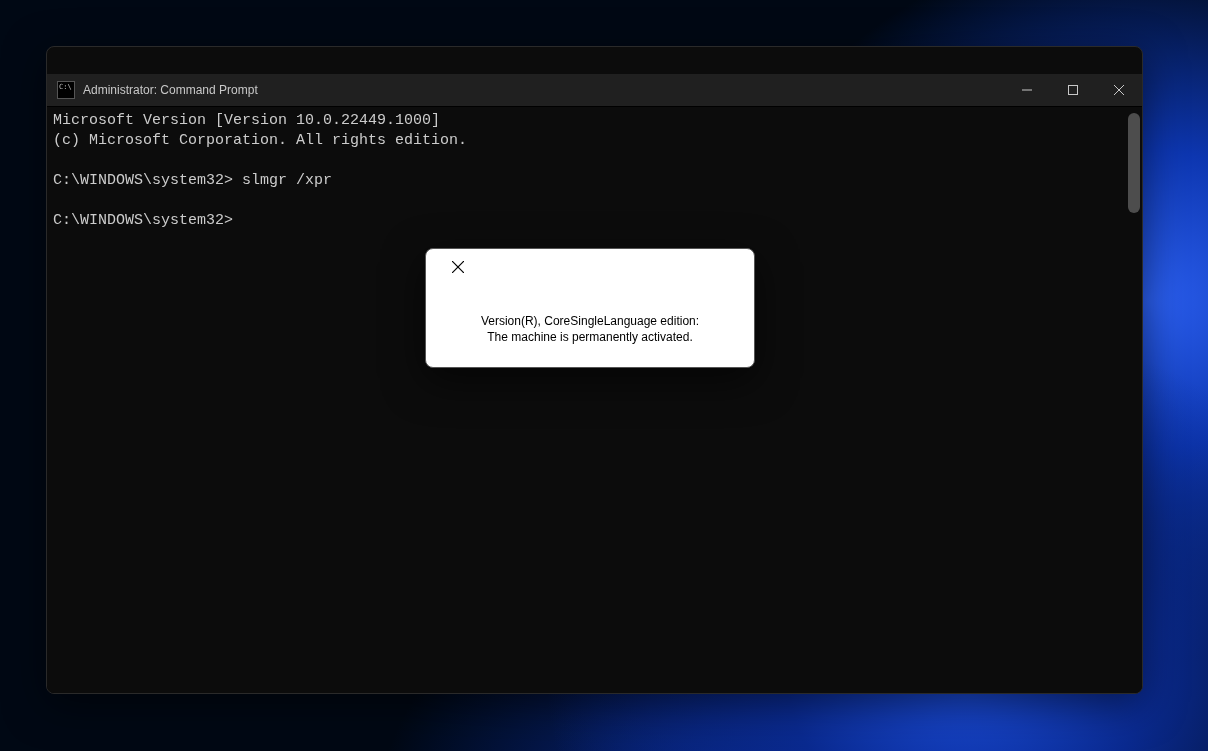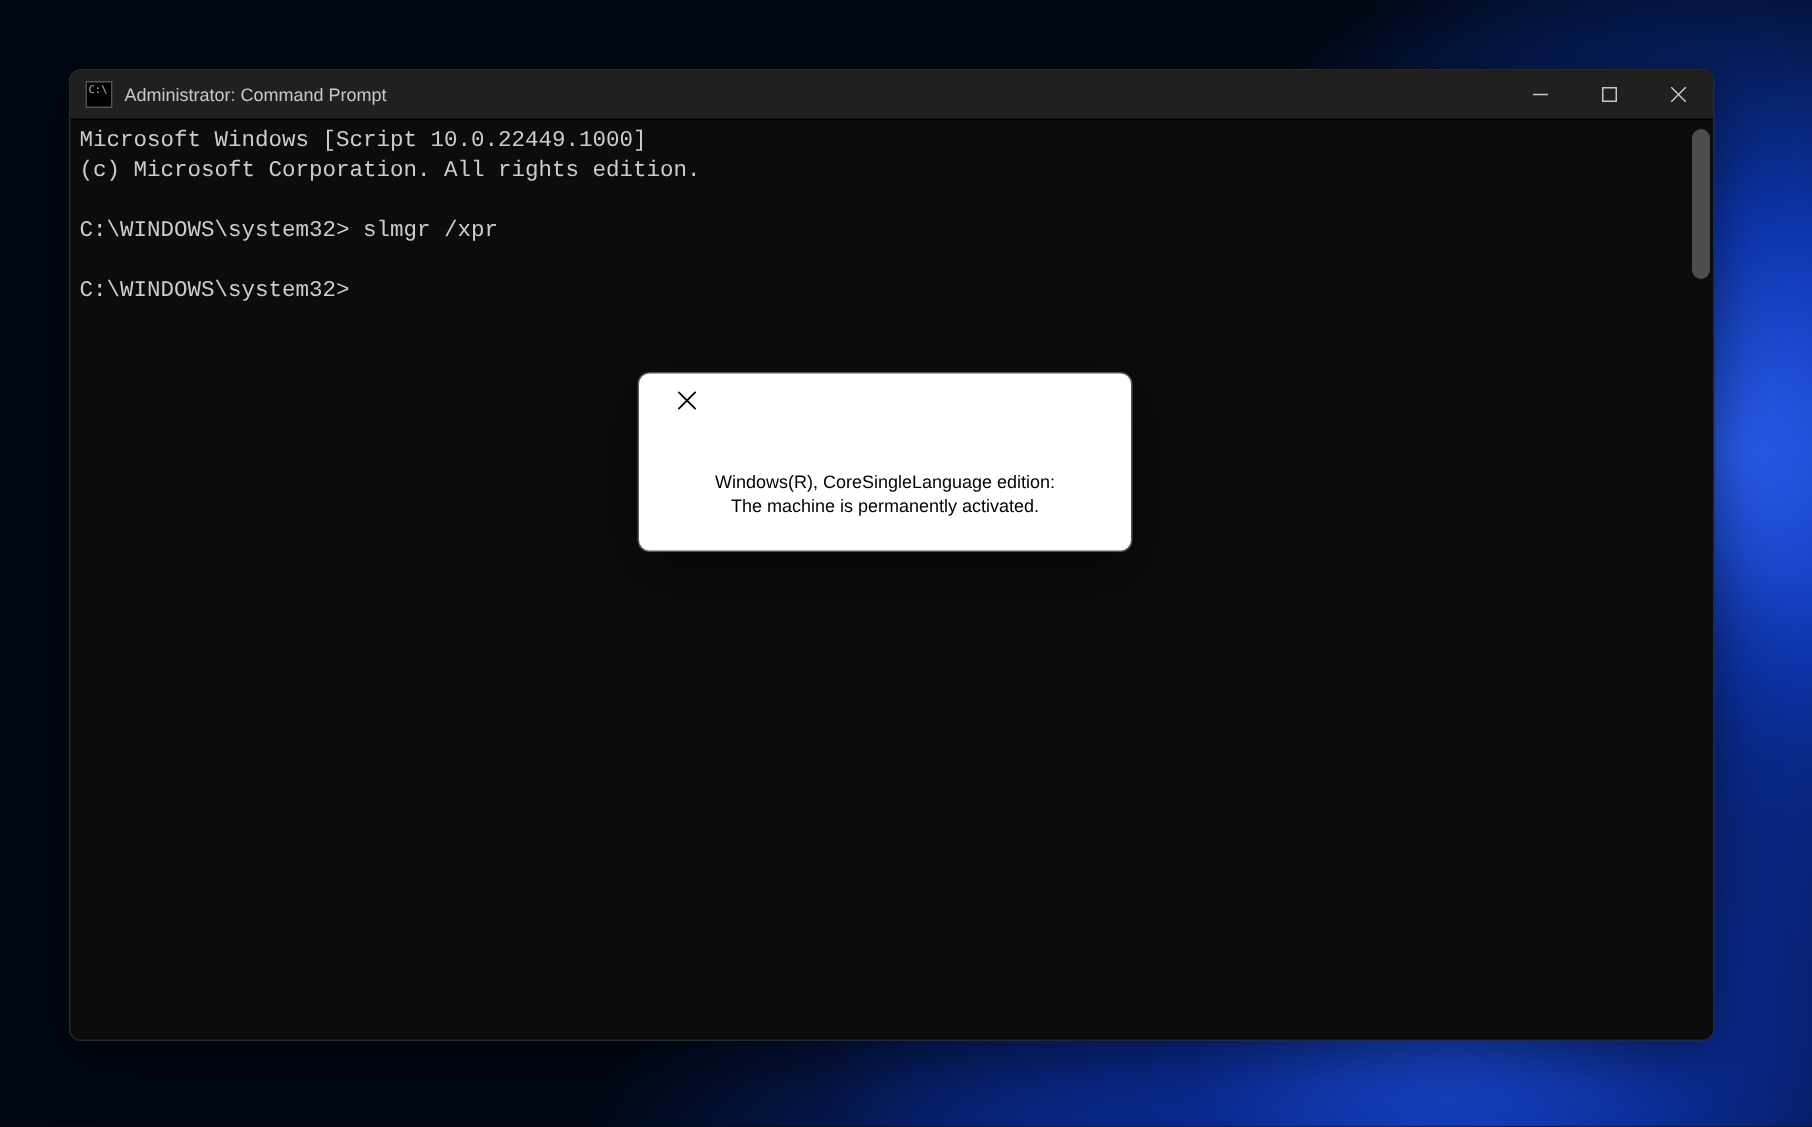--- a/index.html
+++ b/index.html
@@ -11,21 +11,21 @@
       #000814;
   }
   .window{
     position:absolute;left:46px;top:46px;width:1095px;height:646px;
     background:#0c0c0c;border:1px solid #2a2a2a;border-radius:8px;
     box-shadow:0 10px 40px rgba(0,0,0,.5);
     display:flex;flex-direction:column;overflow:hidden;
   }
   .titlebar{
     height:32px;background:#202020;display:flex;align-items:center;
-    border-bottom:1px solid #000;flex-shrink:0;
+    border-bottom:1px solid #000;flex-shrink:0;margin-top:27px;
   }
   .app-icon{
     width:16px;height:16px;margin:0 8px 0 10px;flex-shrink:0;
     background:#000;border:1px solid #555;position:relative;
   }
   .app-icon::after{content:"C:\\";position:absolute;left:1px;top:1px;color:#bbb;font-size:7px;font-family:Consolas,monospace;}
   .title{color:#c8c8c8;font-size:12px;flex:1;}
   .winbtns{display:flex;height:100%;}
   .winbtn{width:46px;height:32px;display:flex;align-items:center;justify-content:center;color:#c8c8c8;}
   .winbtn svg{width:10px;height:10px;stroke:currentColor;stroke-width:1;fill:none;}
@@ -72,35 +72,35 @@
           </svg>
       </div>
       <div class="winbtn close">
         <svg viewBox="0 0 10 10">
             <line x1="0" y1="0" x2="10" y2="10"></line>
             <line x1="10" y1="0" x2="0" y2="10"></line>
           </svg>
       </div>
     </div>
   </div>
-  <div class="terminal"><span>Microsoft Windows [Script 10.0.22449.1000]</span>
+  <div class="terminal"><span>Microsoft Version [Version 10.0.22449.1000]</span>
 <span>(c) Microsoft Corporation. All rights edition.</span>
 
 <span>C:\WINDOWS\system32&gt; slmgr /xpr</span>
 
 <span>C:\WINDOWS\system32&gt;</span>
 <div class="scrollbar"></div></div>
 </div>
 
 <div class="dialog">
   <div class="dlg-titlebar">
     <div class="dlg-close">
       <svg viewBox="0 0 12 12">
           <line x1="0" y1="0" x2="12" y2="12"></line>
           <line x1="12" y1="0" x2="0" y2="12"></line>
         </svg>
     </div>
   </div>
   <div class="dlg-body">
-    <span>Windows(R), CoreSingleLanguage edition:</span><br>
+    <span>Version(R), CoreSingleLanguage edition:</span><br>
     <span>The machine is permanently activated.</span>
   </div>
 </div>
 
 </body></html>

